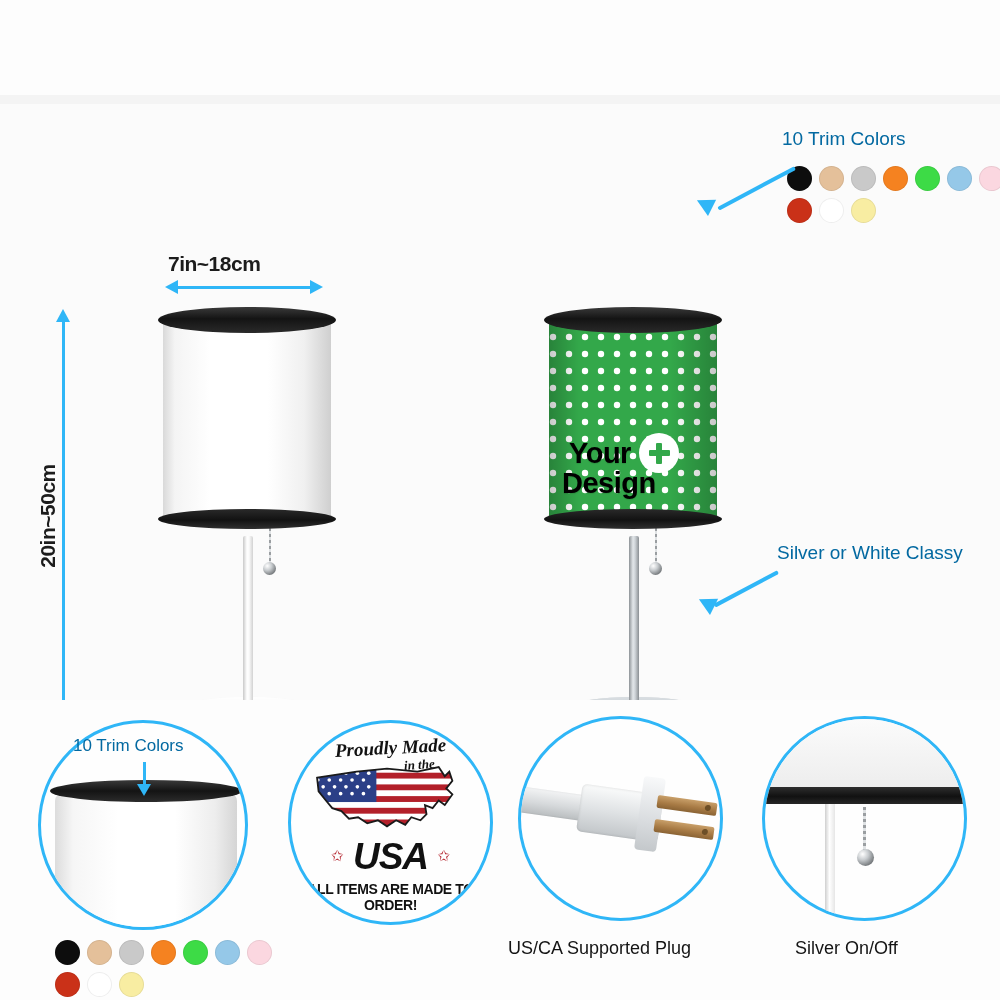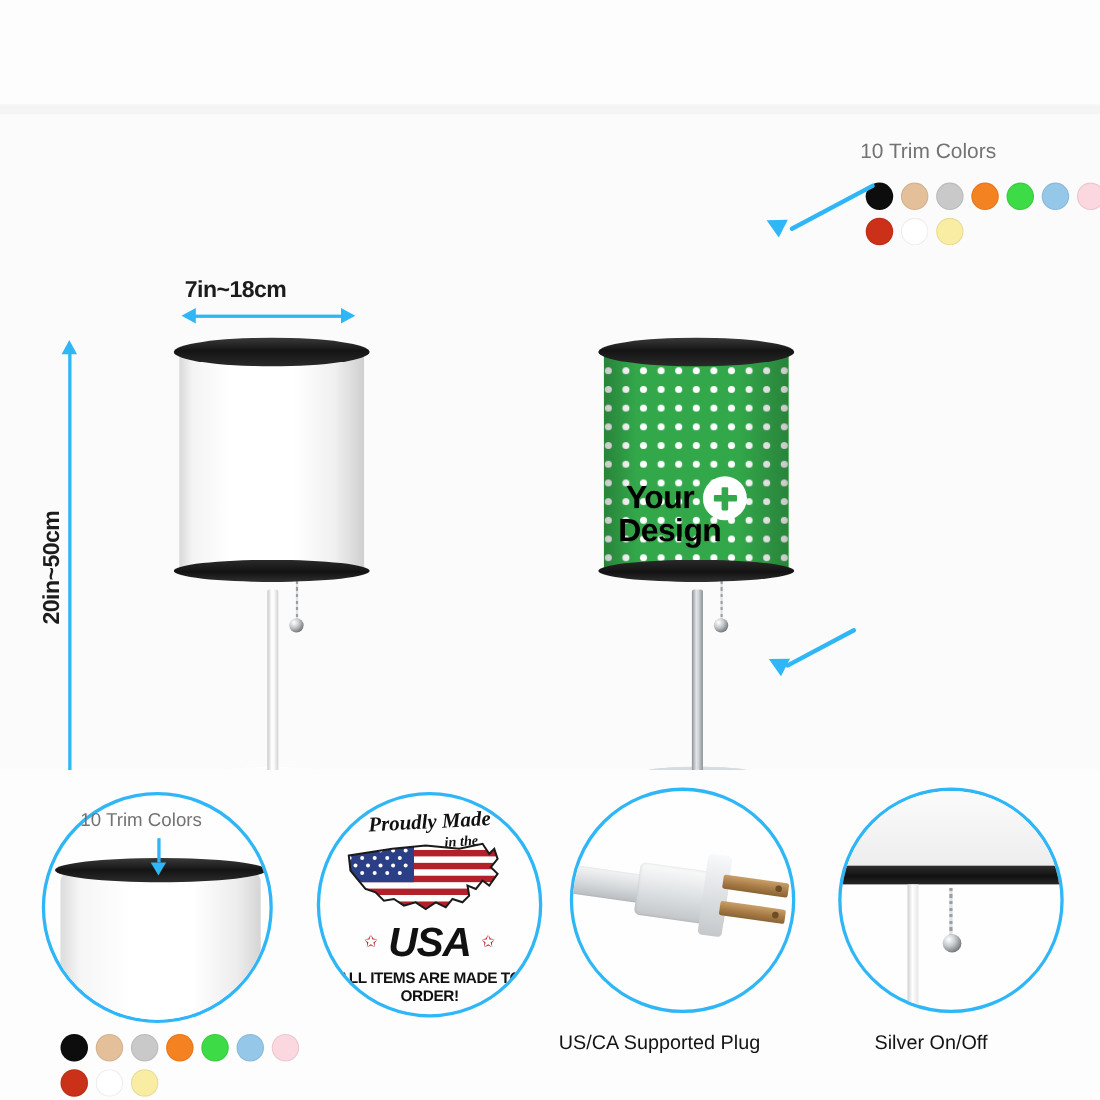--- a/index.html
+++ b/index.html
@@ -103,21 +103,21 @@
      font-size:29px; letter-spacing:-0.5px; text-shadow:0 1px 1px rgba(0,0,0,.12); }
   .plus-badge {
     position:absolute; width:40px; height:40px; border-radius:50%; background:#ffffff;
     display:flex; align-items:center; justify-content:center;
   }
   .plus-badge:before, .plus-badge:after { content:""; position:absolute; background:#33a84a; border-radius:1px; }
   .plus-badge:before { width:21px; height:6px; }
   .plus-badge:after { width:6px; height:21px; }
 
   
-  .callout-label { position:absolute; font-size:19px; color:#737373; white-space:nowrap; }
+  .callout-label { position:absolute; font-size:19px; color:#0369a1; white-space:nowrap; }
   .swatch-row { position:absolute; display:flex; flex-wrap:wrap; gap:7px; width:218px; }
   .swatch { width:25px; height:25px; border-radius:50%; box-shadow:inset 0 0 0 1px rgba(0,0,0,.07); }
 
   .arrow-diag { position:absolute; }
   .arrow-diag .shaft { position:absolute; height:4px; background:#2fb6f7; border-radius:2px;
      transform-origin:left center; }
   .arrow-diag .head { position:absolute; width:0; height:0; }
 
   .arrow-down { position:absolute; width:14px; }
   .arrow-down .shaft { position:absolute; left:6px; top:0; width:3px; background:#2fb6f7; }
@@ -253,20 +253,21 @@
         <div class="swatch" title="Yellow" style="background: rgb(248, 237, 162);"></div>
       </div>
 
     <div class="arrow-diag" style="left:700px; top:58px; width:105px; height:52px;">
       <div class="shaft" style="left:95px; top:4px; width:87px; transform:rotate(152deg);"></div>
       <div class="head" style="left:-4px; top:33px;
            border-top:9px solid transparent; border-bottom:9px solid transparent;
            border-right:17px solid #2fb6f7; transform:rotate(27deg);"></div>
     </div>
 
+    <div class="callout-label" style="left:777px; top:438px;">Silver or White Classy</div>
     <div class="arrow-diag" style="left:700px; top:462px; width:82px; height:52px;">
       <div class="shaft" style="left:78px; top:4px; width:72px; transform:rotate(152deg);"></div>
       <div class="head" style="left:-2px; top:28px;
            border-top:9px solid transparent; border-bottom:9px solid transparent;
            border-right:17px solid #2fb6f7; transform:rotate(27deg);"></div>
     </div>
   </div>
 
   <div class="features">
 

